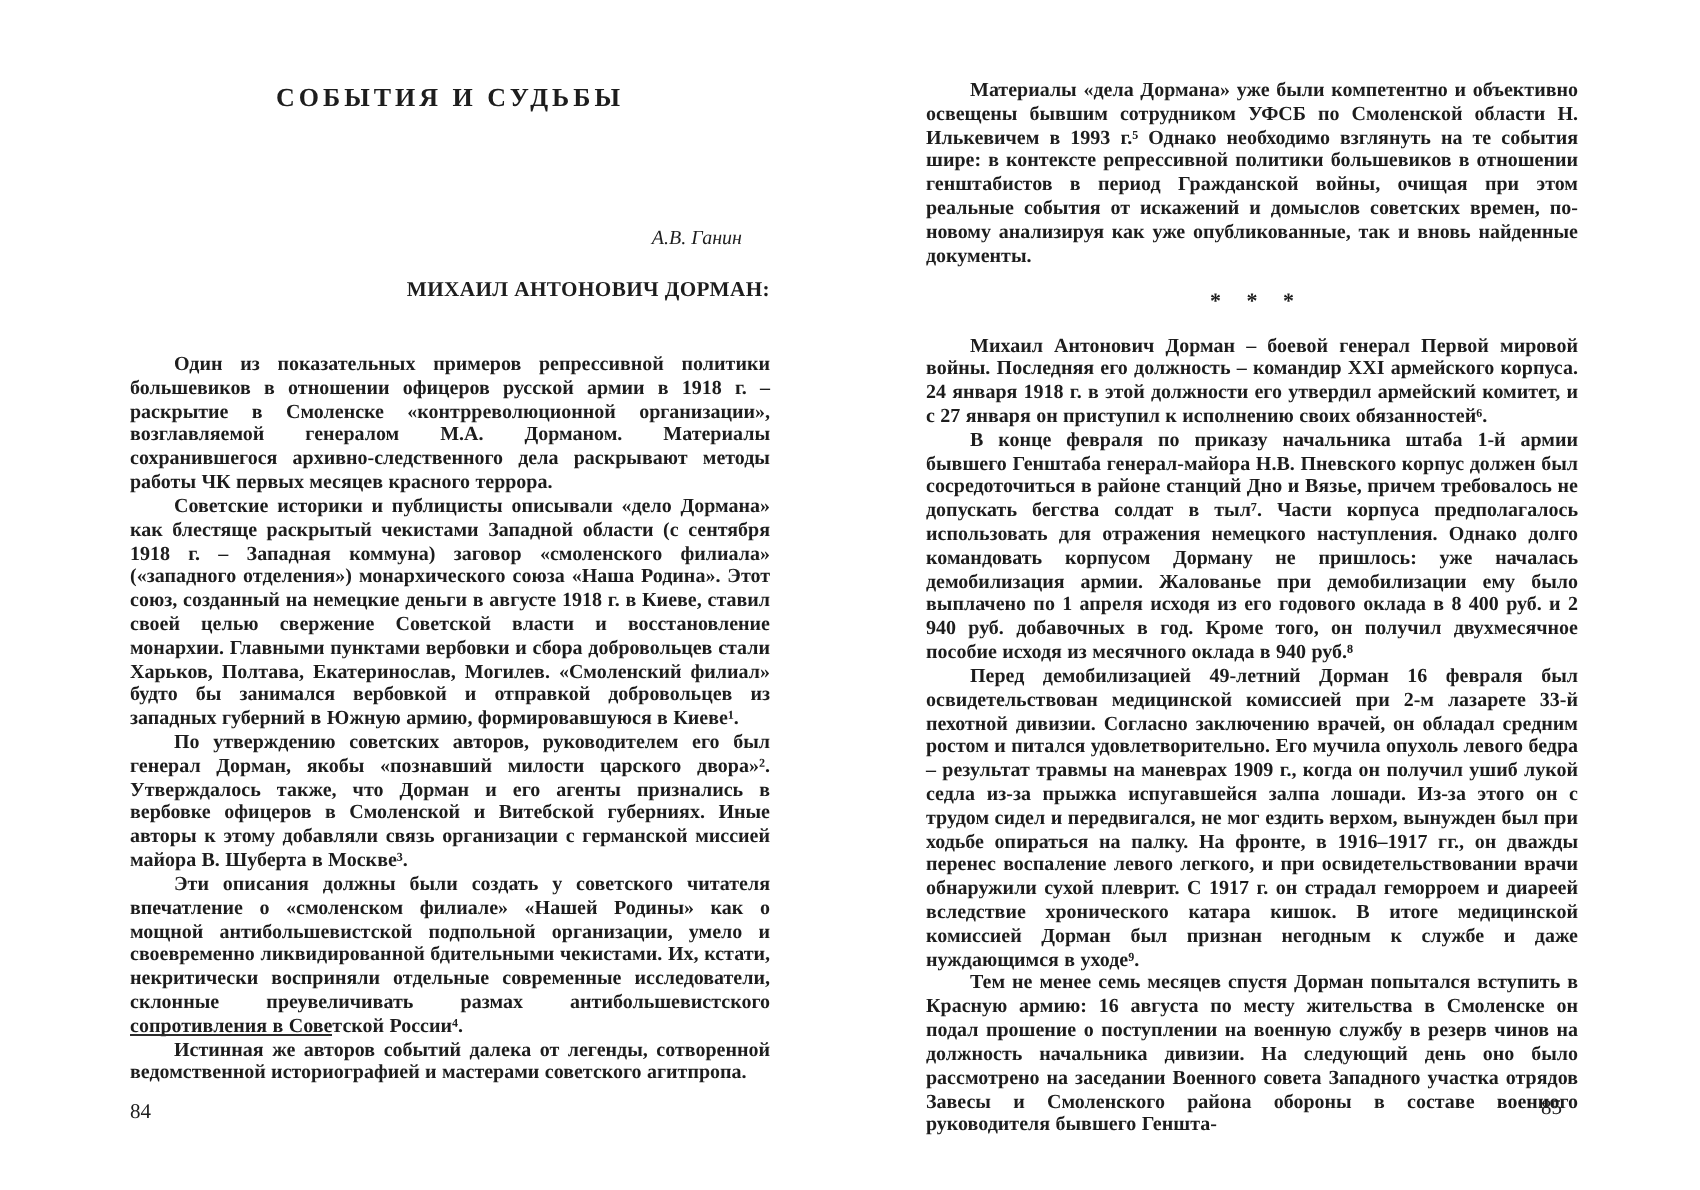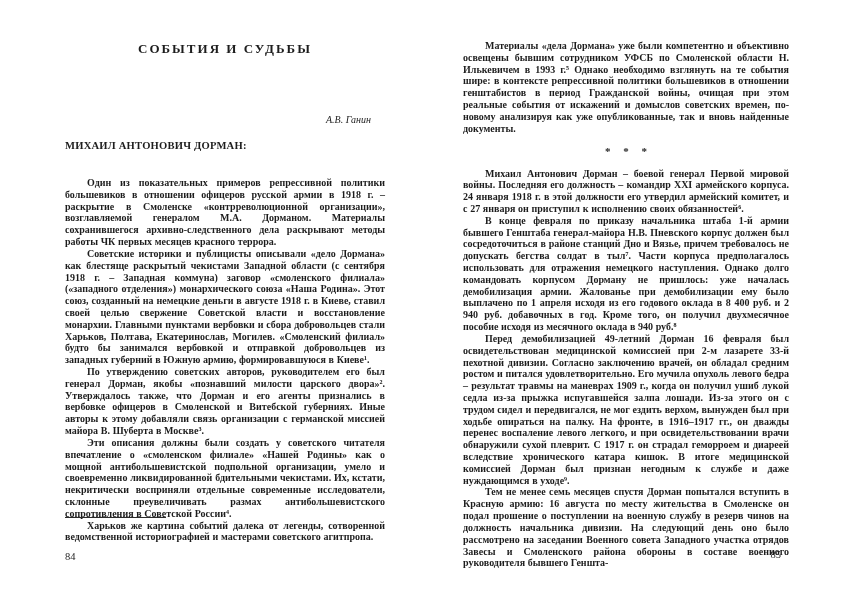--- a/index.html
+++ b/index.html
@@ -38,21 +38,21 @@
   .author {
     position: absolute;
     top: 114px; right: 14px;
     font-style: italic;
     font-size: 10px;
     text-align: right;
   }
   .article-title {
     position: absolute;
     top: 139px; left: 0; right: 0;
-    text-align: left;
+    text-align: right;
     font-weight: bold;
     font-size: 10.6px;
     line-height: 13.5px;
     letter-spacing: 0.2px;
   }
   .body-text { position: absolute; left: 0; right: 0; }
   .body-left  { top: 177px; }
   .body-right { top: 40px; }
 
   .body-text p {
@@ -105,21 +105,21 @@
     <div class="section-header">СОБЫТИЯ И СУДЬБЫ</div>
     <div class="author">А.В. Ганин</div>
     <div class="article-title">
       <div>МИХАИЛ АНТОНОВИЧ ДОРМАН:</div>
     </div>
     <div class="body-text body-left">
       <p>Один из показательных примеров репрессивной политики большевиков в отношении офицеров русской армии в 1918 г. – раскрытие в Смоленске «контрреволюционной организации», возглавляемой генералом М.А. Дорманом. Материалы сохранившегося архивно-следственного дела раскрывают методы работы ЧК первых месяцев красного террора.</p>
       <p>Советские историки и публицисты описывали «дело Дормана» как блестяще раскрытый чекистами Западной области (с сентября 1918 г. – Западная коммуна) заговор «смоленского филиала» («западного отделения») монархического союза «Наша Родина». Этот союз, созданный на немецкие деньги в августе 1918 г. в Киеве, ставил своей целью свержение Советской власти и восстановление монархии. Главными пунктами вербовки и сбора добровольцев стали Харьков, Полтава, Екатеринослав, Могилев. «Смоленский филиал» будто бы занимался вербовкой и отправкой добровольцев из западных губерний в Южную армию, формировавшуюся в Киеве¹.</p>
       <p>По утверждению советских авторов, руководителем его был генерал Дорман, якобы «познавший милости царского двора»². Утверждалось также, что Дорман и его агенты признались в вербовке офицеров в Смоленской и Витебской губерниях. Иные авторы к этому добавляли связь организации с германской миссией майора В. Шуберта в Москве³.</p>
       <p>Эти описания должны были создать у советского читателя впечатление о «смоленском филиале» «Нашей Родины» как о мощной антибольшевистской подпольной организации, умело и своевременно ликвидированной бдительными чекистами. Их, кстати, некритически восприняли отдельные современные исследователи, склонные преувеличивать размах антибольшевистского сопротивления в Советской России⁴.</p>
-      <p>Харьков же картина событий далека от легенды, сотворенной ведомственной историографией и мастерами советского агитпропа.</p>
+      <p>Истинная же авторов событий далека от легенды, сотворенной ведомственной историографией и мастерами советского агитпропа.</p>
     </div>
     <div class="fn-rule"></div>
     <div class="pagenum pn-left">84</div>
   </div>
 
   <div class="page page-right">
     <div class="body-text body-right">
       <p>Материалы «дела Дормана» уже были компетентно и объективно освещены бывшим сотрудником УФСБ по Смоленской области Н. Илькевичем в 1993 г.⁵ Однако необходимо взглянуть на те события шире: в контексте репрессивной политики большевиков в отношении генштабистов в период Гражданской войны, очищая при этом реальные события от искажений и домыслов советских времен, по-новому анализируя как уже опубликованные, так и вновь найденные документы.</p>
       <div class="separator">* * *</div>
       <p>Михаил Антонович Дорман – боевой генерал Первой мировой войны. Последняя его должность – командир XXI армейского корпуса. 24 января 1918 г. в этой должности его утвердил армейский комитет, и с 27 января он приступил к исполнению своих обязанностей⁶.</p>

